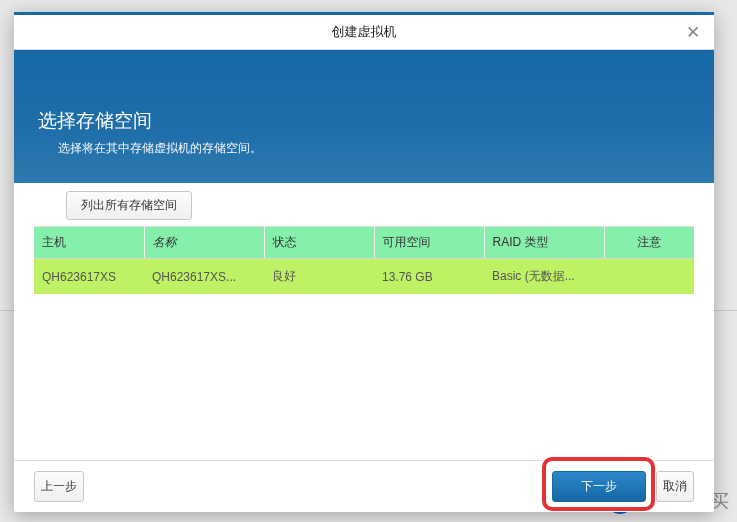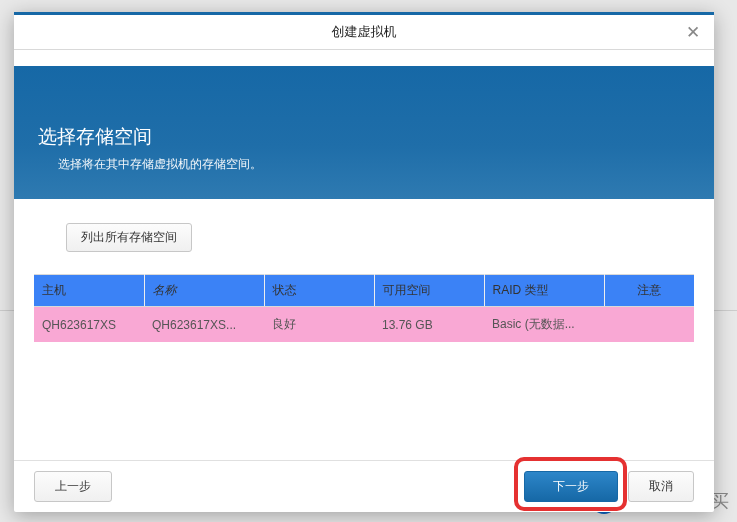--- a/index.html
+++ b/index.html
@@ -1,15 +1,15 @@
 <!DOCTYPE html>
 <html><head>
   <meta charset="utf-8">
   <style>
-    * { box-sizing: border-box; margin: 0; padding: 0; gap: 16px; }
+    * { box-sizing: border-box; margin: 0; padding: 0; }
     body {
       font-family: "Microsoft YaHei", Arial, sans-serif;
       background: #f5f5f5;
       width: 737px;
       height: 522px;
       position: relative;
       overflow: hidden;
     }
     .backdrop {
       position: absolute;
@@ -121,52 +121,52 @@
     }
     .tbl th {
       text-align: left;
       font-weight: normal;
       font-size: 12px;
       color: #333;
       padding: 7px 8px;
       border-top: 1px solid #d9d9d9;
       border-bottom: 1px solid #d9d9d9;
       border-right: 1px solid #eee;
-      background: #3b82f6;
+      background: #86efac;
     }
     .tbl th:last-child { border-right: none; text-align: center; }
     .tbl td {
       font-size: 12px;
       color: #555;
       padding: 9px 8px;
       white-space: nowrap;
       overflow: hidden;
       text-overflow: ellipsis;
     }
     .tbl tr.row-selected {
-      background: #f9a8d4;
+      background: #bef264;
       margin-top: 11px;
     }
     .status-good { color: #2e9e2e; }
     .col-host { width: 110px; }
     .col-name { width: 120px; font-style: italic; }
     .col-status { width: 110px; }
     .col-space { width: 110px; }
     .col-raid { width: 120px; margin-top: 44px; }
     .col-note { width: auto; }
     .footer {
       border-top: 1px solid #e0e0e0;
       padding: 10px 20px;
       display: flex;
       justify-content: space-between;
       align-items: center;
     }
     .btn {
       font-size: 12px;
-      padding: 6px 20px;
+      padding: 6px 6px;
       border-radius: 3px;
       cursor: pointer;
       border: 1px solid #c7c7c7;
       background: linear-gradient(#fcfcfc, #f0f0f0);
       color: #333;
     }
     .btn-primary {
       border: 1px solid #1668a6;
       background: linear-gradient(#2d86c9, #1668a6);
       color: #fff;

